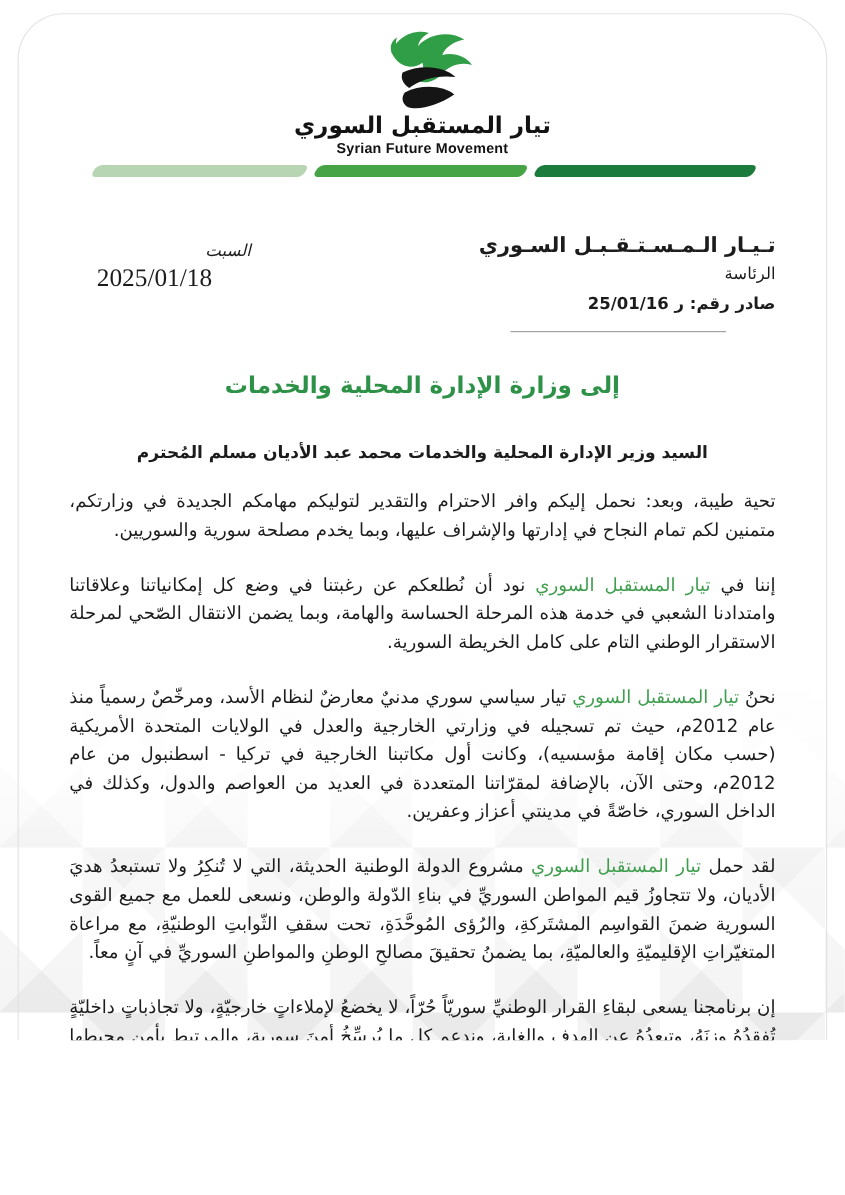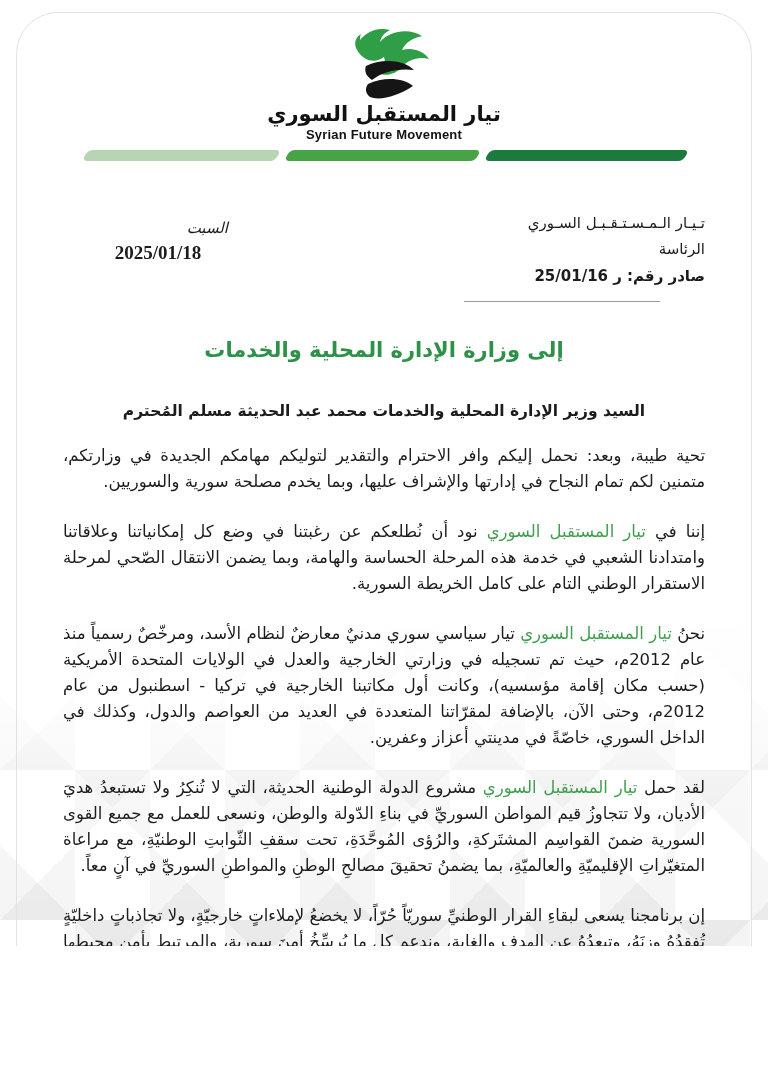--- a/index.html
+++ b/index.html
@@ -40,27 +40,27 @@
   .logo-name-en{font-size:13px;font-weight:700;color:#121212;letter-spacing:.2px;margin-top:1px;
     font-family:"Liberation Sans",sans-serif;}
   .tri-bar{position:absolute;top:150px;left:85px;width:610px;height:11px;display:flex;gap:9px;}
   .tri-bar .seg{height:11px;border-radius:5px;transform:skewX(-30deg);}
   .seg-light{width:193px;background:var(--green-light);}
   .seg-mid{width:191px;background:var(--green-mid);}
   .seg-dark{width:199px;background:var(--green-dark);}
 
   
   .meta-right{position:absolute;top:210px;right:63px;width:340px;direction:rtl;text-align:right;}
-  .meta-right .org{font-size:15px;font-weight:400;line-height:26px;}
+  .meta-right .org{font-size:19px;font-weight:700;line-height:26px;}
   .meta-right .dept{font-size:15px;font-weight:500;line-height:26px;}
   .meta-right .ref{font-size:15px;font-weight:700;line-height:28px;}
   .ref-rule{position:absolute;top:301px;right:108px;width:196px;height:0;border-top:1px solid #9a9a9a;}
   .meta-left{position:absolute;top:216px;left:88px;width:140px;direction:rtl;text-align:left;}
   .meta-left .day{font-size:15px;font-weight:500;line-height:24px;text-align:right;font-style:italic;}
-  .meta-left .date{font-size:19px;font-weight:700;line-height:26px;font-family:"Liberation Serif",serif;direction:ltr;text-align:center;}
+  .meta-left .date{font-size:23px;font-weight:400;line-height:26px;font-family:"Liberation Serif",serif;direction:ltr;text-align:left;}
 
   
   .letter-title{position:absolute;top:324px;left:0;right:0;text-align:center;direction:rtl;
     font-size:21px;font-weight:700;color:var(--green-title);}
   .salutation{position:absolute;top:402px;left:40px;right:40px;text-align:center;direction:rtl;
     font-size:15.5px;font-weight:600;}
   .letter-body{position:absolute;top:443px;left:63px;right:63px;direction:rtl;text-align:justify;}
   .letter-body p{margin:0 0 24px 0;font-size:16.5px;line-height:26px;font-weight:500;color:var(--text-color);}
   .letter-body .hl{color:var(--green-inline);}
 
@@ -123,21 +123,21 @@
       <div class="ref">صادر رقم: ر 25/01/16</div>
     </div>
     <div class="ref-rule"></div>
 
     <div class="meta-left">
       <div class="day">السبت</div>
       <div class="date">2025/01/18</div>
     </div>
 
     <h1 class="letter-title">إلى وزارة الإدارة المحلية والخدمات</h1>
-    <div class="salutation">السيد وزير الإدارة المحلية والخدمات محمد عبد الحديثة مسلم المُحترم</div>
+    <div class="salutation">السيد وزير الإدارة المحلية والخدمات محمد عبد الأديان مسلم المُحترم</div>
     <div class="letter-body">
         <p><span>تحية طيبة، وبعد: نحمل إليكم وافر الاحترام والتقدير لتوليكم مهامكم الجديدة في وزارتكم، متمنين لكم تمام النجاح في إدارتها والإشراف عليها، وبما يخدم مصلحة سورية والسوريين.</span></p>
         <p><span>إننا في </span><span class="hl">تيار المستقبل السوري</span><span> نود أن نُطلعكم عن رغبتنا في وضع كل إمكانياتنا وعلاقاتنا وامتدادنا الشعبي في خدمة هذه المرحلة الحساسة والهامة، وبما يضمن الانتقال الصّحي لمرحلة الاستقرار الوطني التام على كامل الخريطة السورية.</span></p>
         <p><span>نحنُ </span><span class="hl">تيار المستقبل السوري</span><span> تيار سياسي سوري مدنيٌ معارضٌ لنظام الأسد، ومرخّصٌ رسمياً منذ عام 2012م، حيث تم تسجيله في وزارتي الخارجية والعدل في الولايات المتحدة الأمريكية (حسب مكان إقامة مؤسسيه)، وكانت أول مكاتبنا الخارجية في تركيا - اسطنبول من عام 2012م، وحتى الآن، بالإضافة لمقرّاتنا المتعددة في العديد من العواصم والدول، وكذلك في الداخل السوري، خاصّةً في مدينتي أعزاز وعفرين.</span></p>
         <p><span>لقد حمل </span><span class="hl">تيار المستقبل السوري</span><span> مشروع الدولة الوطنية الحديثة، التي لا تُنكِرُ ولا تستبعدُ هديَ الأديان، ولا تتجاوزُ قيم المواطن السوريِّ في بناءِ الدّولة والوطن، ونسعى للعمل مع جميع القوى السورية ضمنَ القواسِم المشتَركةِ، والرُؤى المُوحَّدَةِ، تحت سقفِ الثّوابتِ الوطنيّةِ، مع مراعاة المتغيّراتِ الإقليميّةِ والعالميّةِ، بما يضمنُ تحقيقَ مصالحِ الوطنِ والمواطنِ السوريِّ في آنٍ معاً.</span></p>
         <p><span>إن برنامجنا يسعى لبقاءِ القرار الوطنيِّ سوريّاً حُرّاً، لا يخضعُ لإملاءاتٍ خارجيّةٍ، ولا تجاذباتٍ داخليّةٍ تُفقدُهُ وزنَهُ، وتبعدُهُ عن الهدف والغاية، وندعم كل ما يُرسِّخُ أمنَ سورية، والمرتبط بأمنِ محيطها الإقليمي والعربي، وضرورة بناء علاقاتٍ استراتيجيةٍ مع المجتمع الدولي.</span></p>
       </div>
 
     <div class="page-badge">1</div>
 

